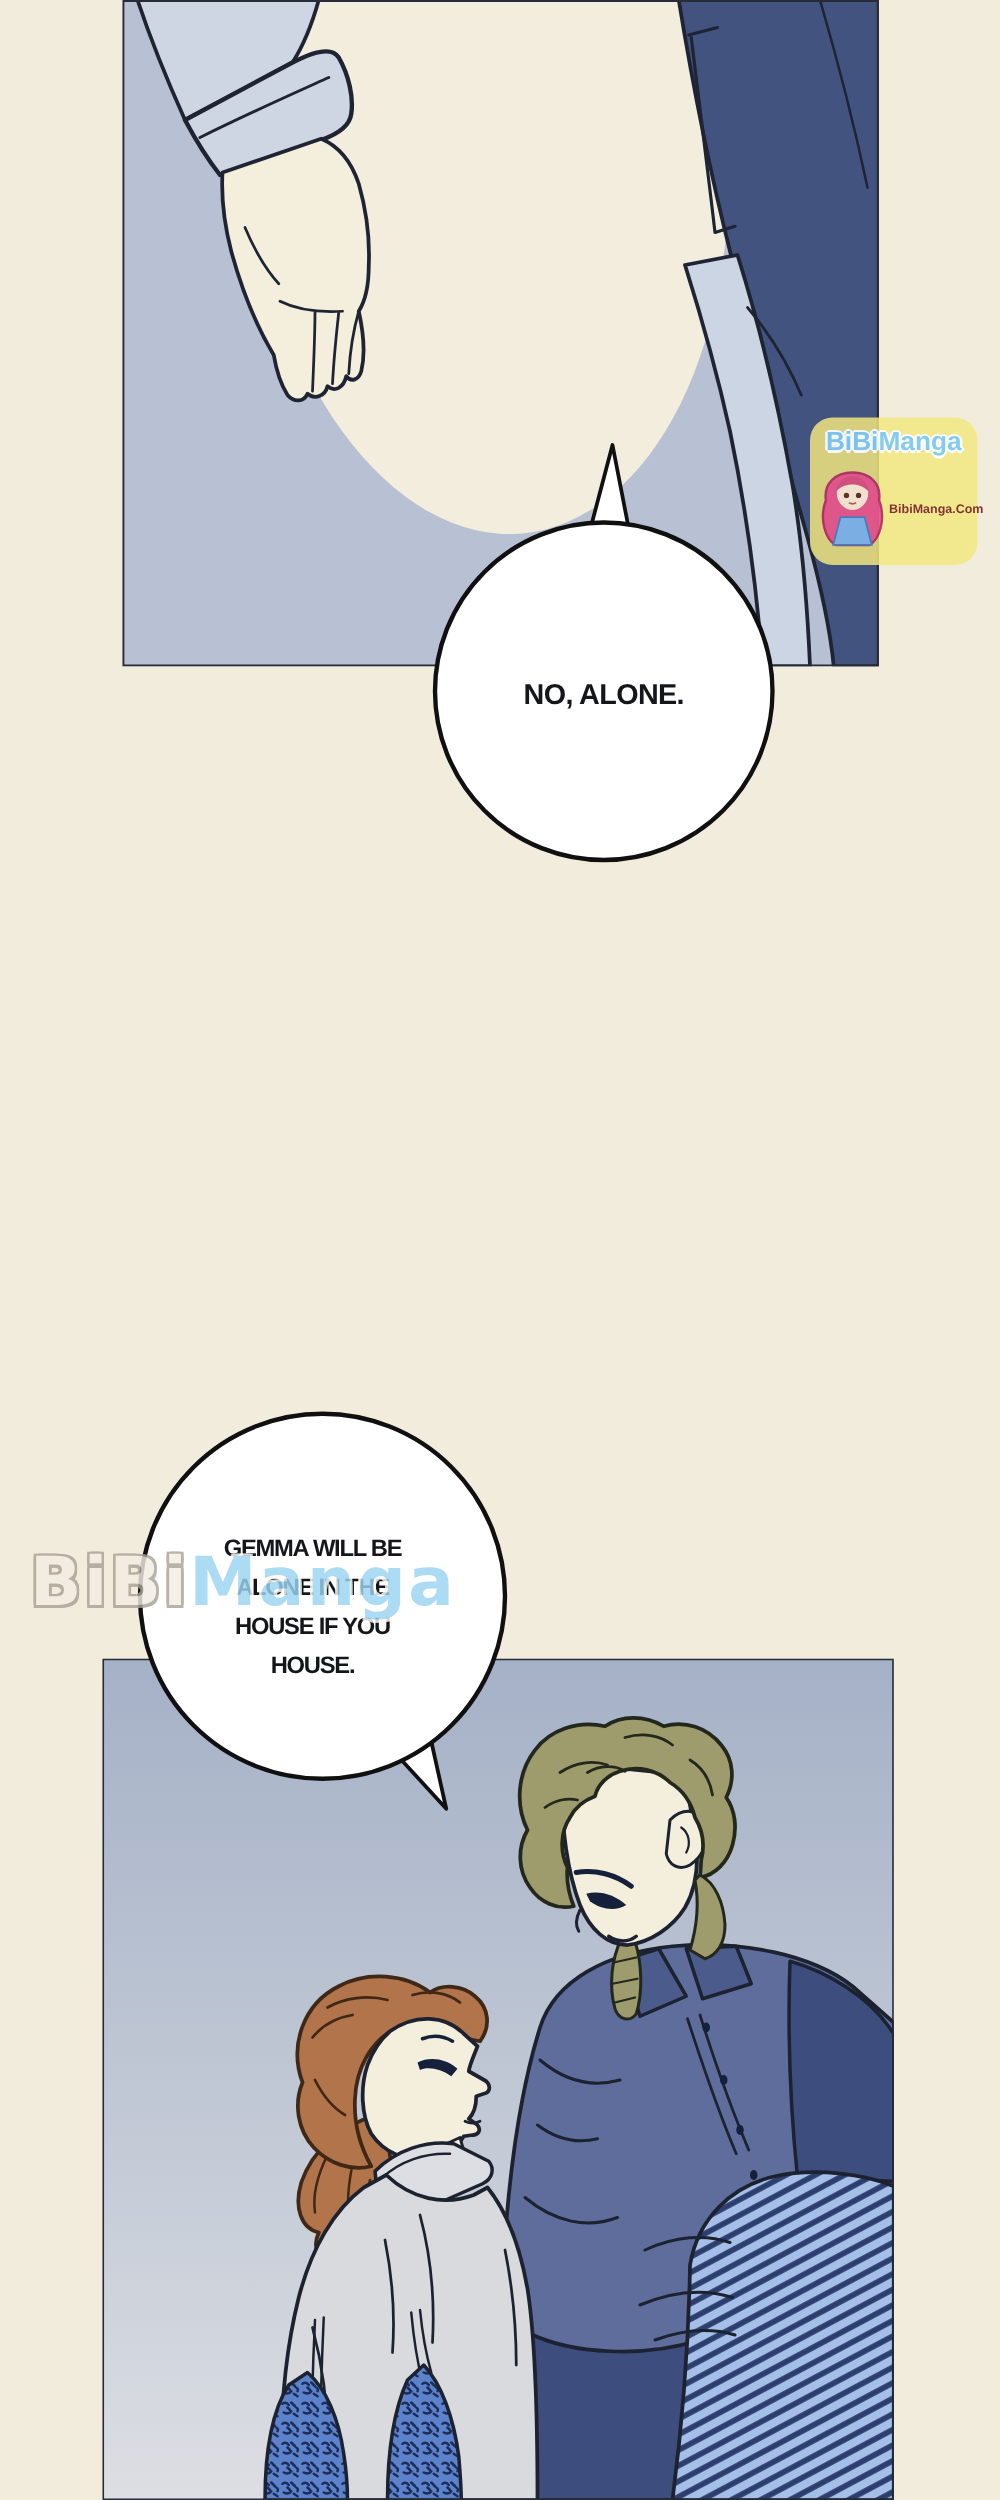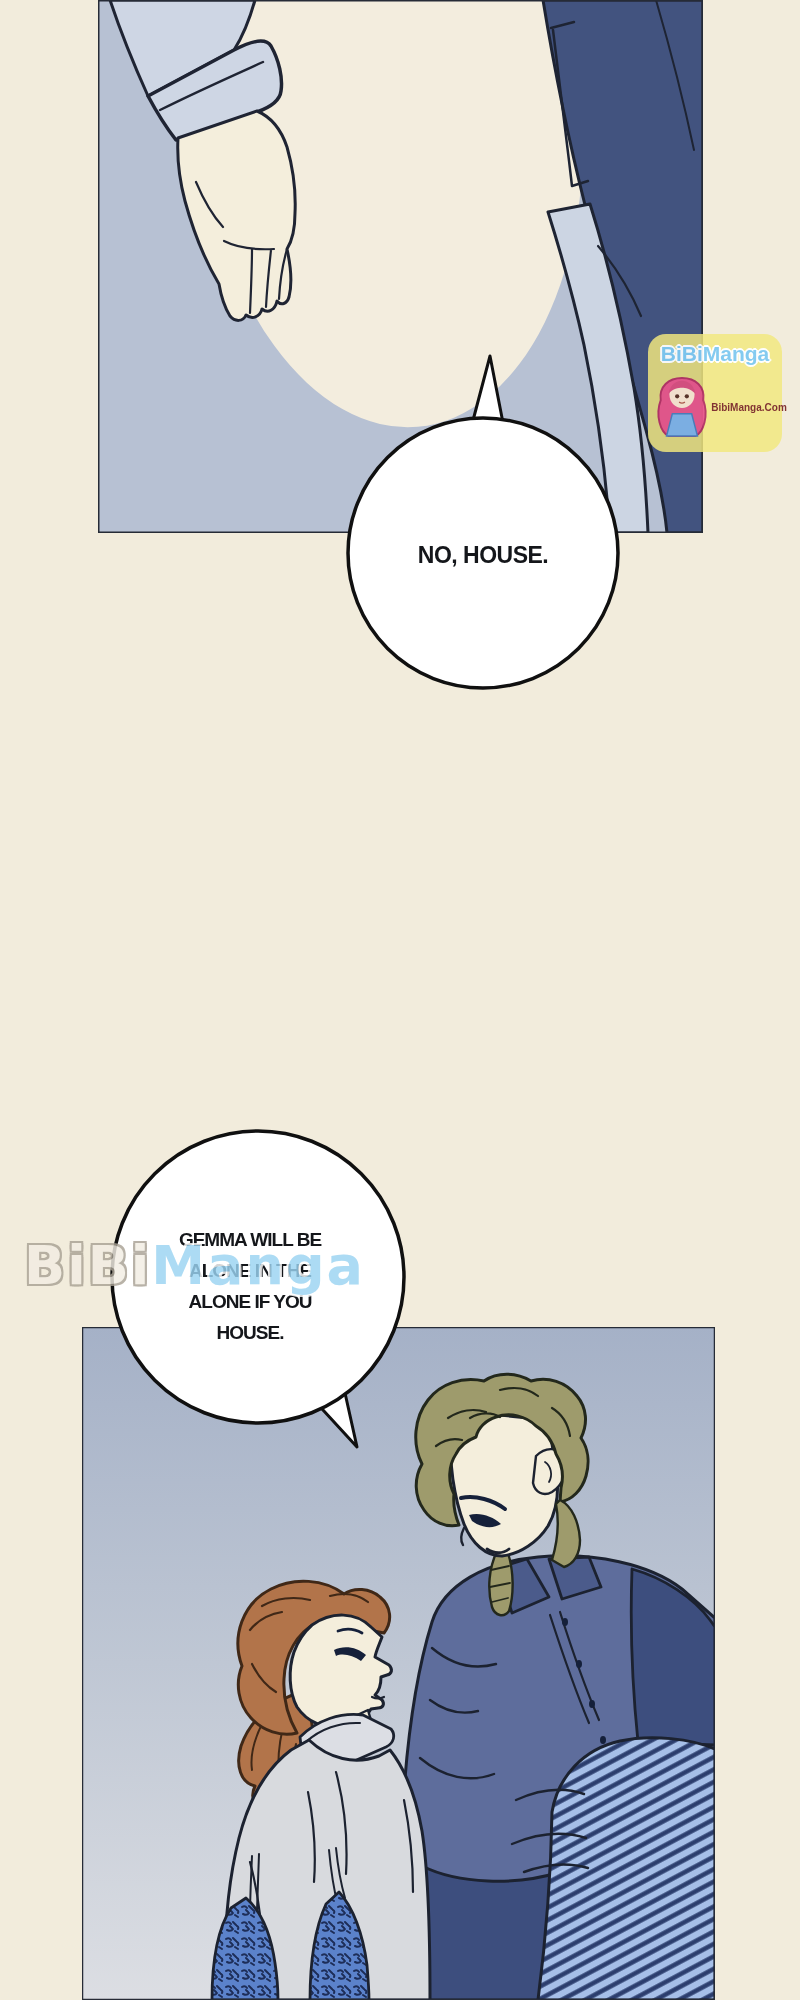--- a/index.html
+++ b/index.html
@@ -146,26 +146,26 @@
 
       <rect x="82" y="1327" width="633" height="673" fill="none" stroke="#262b36" stroke-width="2.5"></rect>
     </g>
 
     <g>
       <path d="M312 1398 L357 1447 L343 1384 Z" fill="#ffffff" stroke="#101010" stroke-width="3"></path>
       <circle cx="258" cy="1277" r="146" fill="#ffffff" stroke="#101010" stroke-width="3.5"></circle>
     </g>
   </svg>
 
-  <div class="bubble-text bubble-1-text">NO, HOUSE.</div>
+  <div class="bubble-text bubble-1-text">NO, ALONE.</div>
 
   <div class="bubble-text bubble-2-text">
     <div>GEMMA WILL BE</div>
     <div>ALONE IN THE</div>
-    <div>ALONE IF YOU</div>
+    <div>HOUSE IF YOU</div>
     <div>HOUSE.</div>
   </div>
 
   <div class="wm-badge">
     <div class="title">
       <span class="t1">BiBi</span><span class="t2">Manga</span>
     </div>
     <svg class="chibi" viewBox="0 0 60 68">
       <path d="M8 28 C6 14 16 5 30 5 C44 5 54 14 52 28 C58 44 52 61 44 65 L16 65 C8 61 2 44 8 28 Z" fill="#e8578b" stroke="#b43364" stroke-width="2"></path>
       <path d="M20 42 L40 42 L46 65 L14 65 Z" fill="#7fb3e8" stroke="#4a7fbd" stroke-width="1.5"></path>

